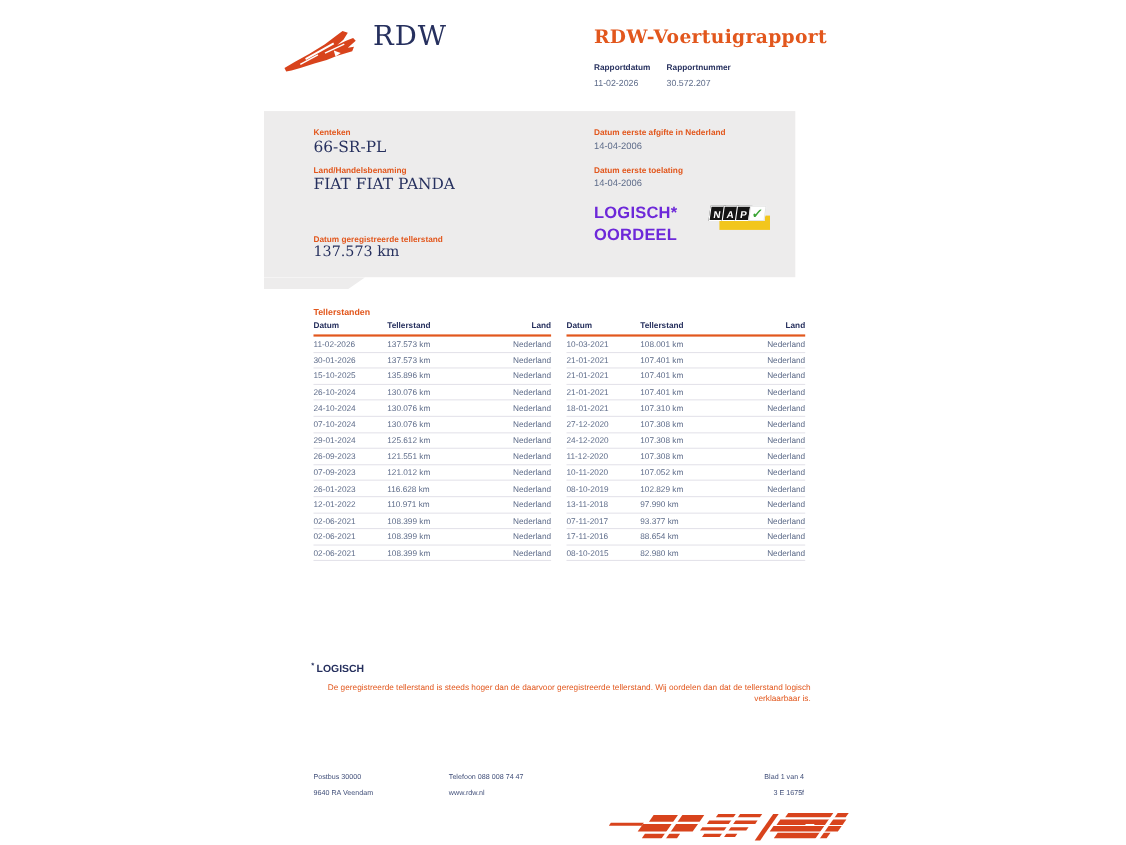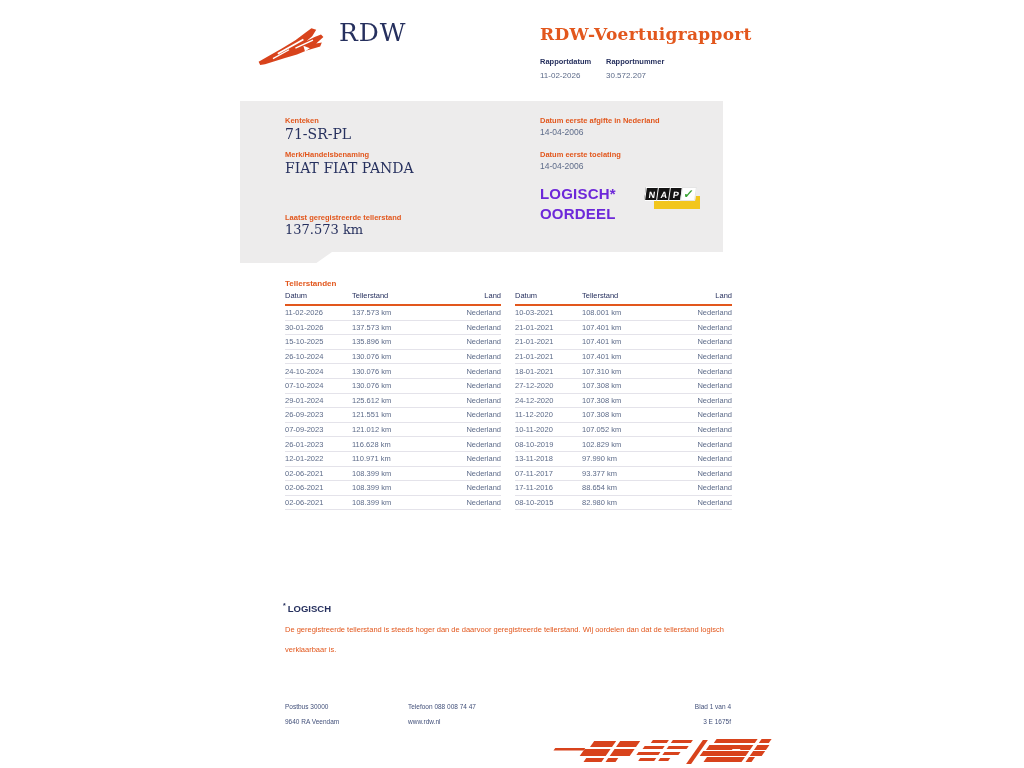--- a/index.html
+++ b/index.html
@@ -38,32 +38,32 @@
   .nap-tile.t1 { left:0; } .nap-tile.t2 { left:12px; } .nap-tile.t3 { left:24px; }
   .nap-check { position:absolute; left:36px; top:2px; width:15px; height:14px; background:#ffffff;
                transform:skewX(-8deg); border:1px solid #e5e5e5; color:#3aa435; font-size:12px;
                font-weight:bold; text-align:center; line-height:13px; }
 
   
   .tbl-title { left:285px; top:279px; font-size:8px; font-weight:bold; color:#e2571d; }
   .mtable { top:291px; }
   .mtable.left  { left:285px; width:216px; }
   .mtable.right { left:515px; width:217px; }
-  .thead { display:flex; font-size:7.5px; font-weight:normal; color:#26305e;
+  .thead { display:flex; font-size:7.5px; font-weight:bold; color:#26305e;
            border-bottom:2px solid #e2571d; padding-bottom:4px;justify-content:center; }
   .trow  { display:flex; font-size:7.5px; color:#5d6b89; height:14.6px; align-items:center;
            border-bottom:1px solid #e4e3ea; }
   .c-datum { width:67px; }
   .c-tell  { flex:1; }
   .c-land  { width:58px; text-align:right; }
 
   
   .fn-title { left:283px; top:602px; font-size:9.5px; font-weight:bold; color:#26305e; }
   .fn-title sup { font-size:7px; vertical-align:4px; margin-right:2px; }
-  .fn-text { left:285px; top:620px; width:452px; font-size:7.5px; color:#e2571d; line-height:20px; }
+  .fn-text { left:285px; top:620px; width:452px; font-size:7.5px; color:#e2571d; line-height:10px;text-align:right; }
 
   
   .foot { top:700px; font-size:6.5px; color:#42507a; line-height:14.5px; }
   .foot.c1 { left:285px; }
   .foot.c2 { left:408px; }
   .foot.c3 { left:611px; width:120px; text-align:right; }
   .foot a { color:#42507a; text-decoration:none; }
 
   
   .pattern { left:543px; top:737px; width:244px; height:31px; }
@@ -89,26 +89,26 @@
     <span class="val">11-02-2026</span>
   </div>
   <div>
     <span class="lbl">Rapportnummer</span>
     <span class="val">30.572.207</span>
   </div>
 </div>
 
 <div class="abs sumbox">
   <span class="olabel" style="left:45px; top:15px;">Kenteken</span>
-  <span class="serifval" style="left:45px; top:25px; font-size:14px;">71-SR-PL</span>
-
-  <span class="olabel" style="left:45px; top:49px;">Merk/Handelsbenaming</span>
+  <span class="serifval" style="left:45px; top:25px; font-size:14px;">66-SR-PL</span>
+
+  <span class="olabel" style="left:45px; top:49px;">Land/Handelsbenaming</span>
   <span class="serifval" style="left:45px; top:59px; font-size:14px;">FIAT FIAT PANDA</span>
 
-  <span class="olabel" style="left:45px; top:112px;">Laatst geregistreerde tellerstand</span>
+  <span class="olabel" style="left:45px; top:112px;">Datum geregistreerde tellerstand</span>
   <span class="serifval" style="left:45px; top:121px; font-size:13px;">137.573 km</span>
 
   <span class="olabel" style="left:300px; top:15px;">Datum eerste afgifte in Nederland</span>
   <span class="sansval" style="left:300px; top:26px;">14-04-2006</span>
 
   <span class="olabel" style="left:300px; top:49px;">Datum eerste toelating</span>
   <span class="sansval" style="left:300px; top:60px;">14-04-2006</span>
 
   <div class="oordeel">
     <div>LOGISCH*</div>

